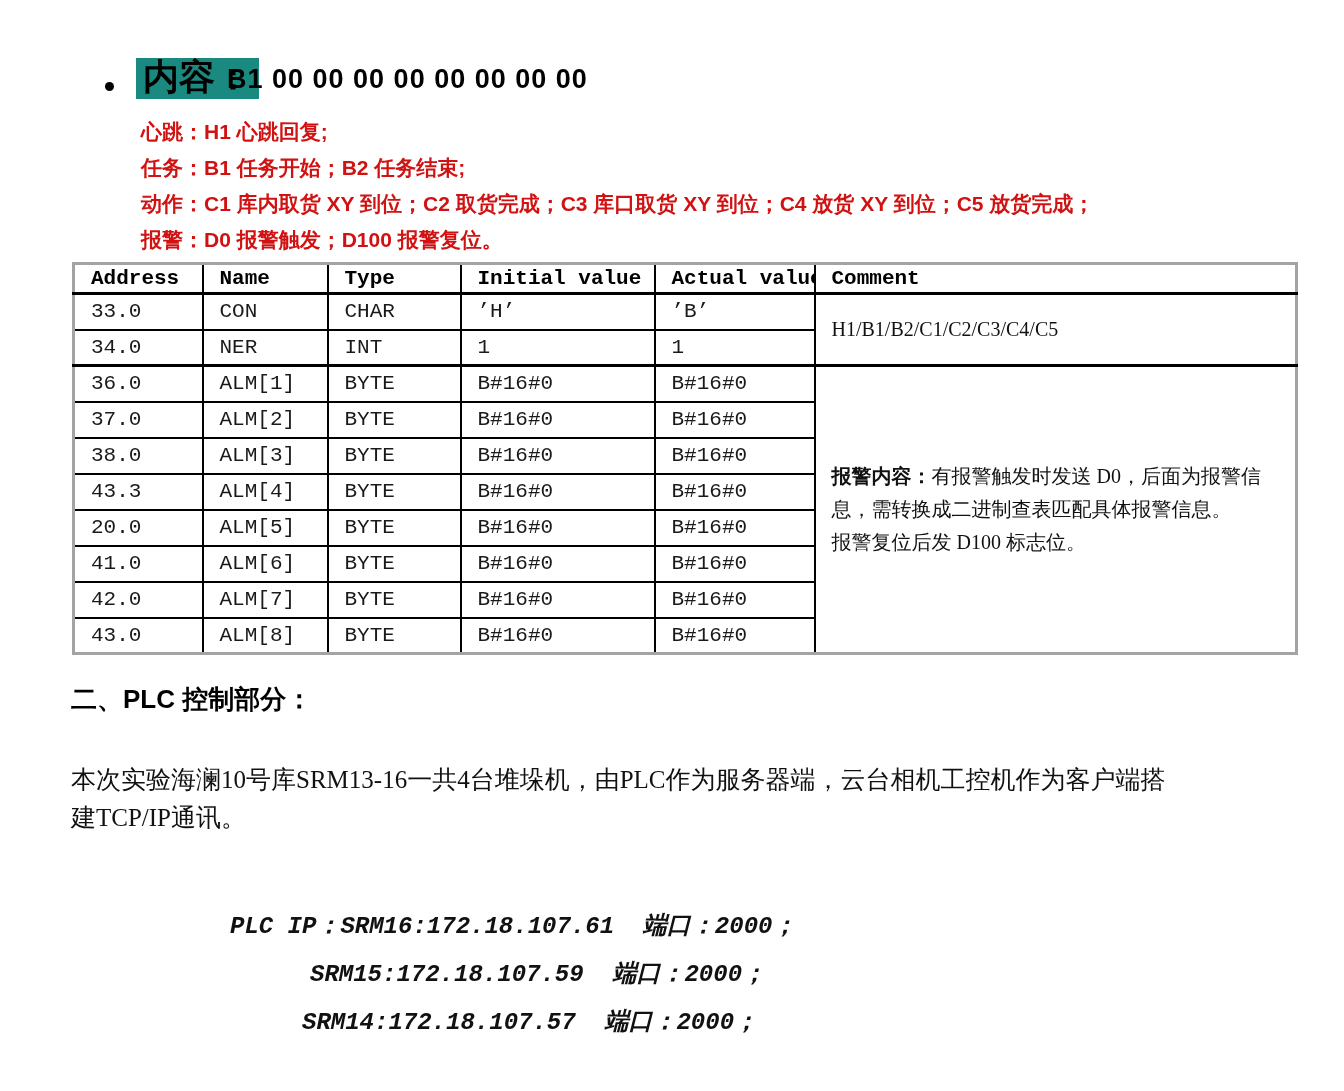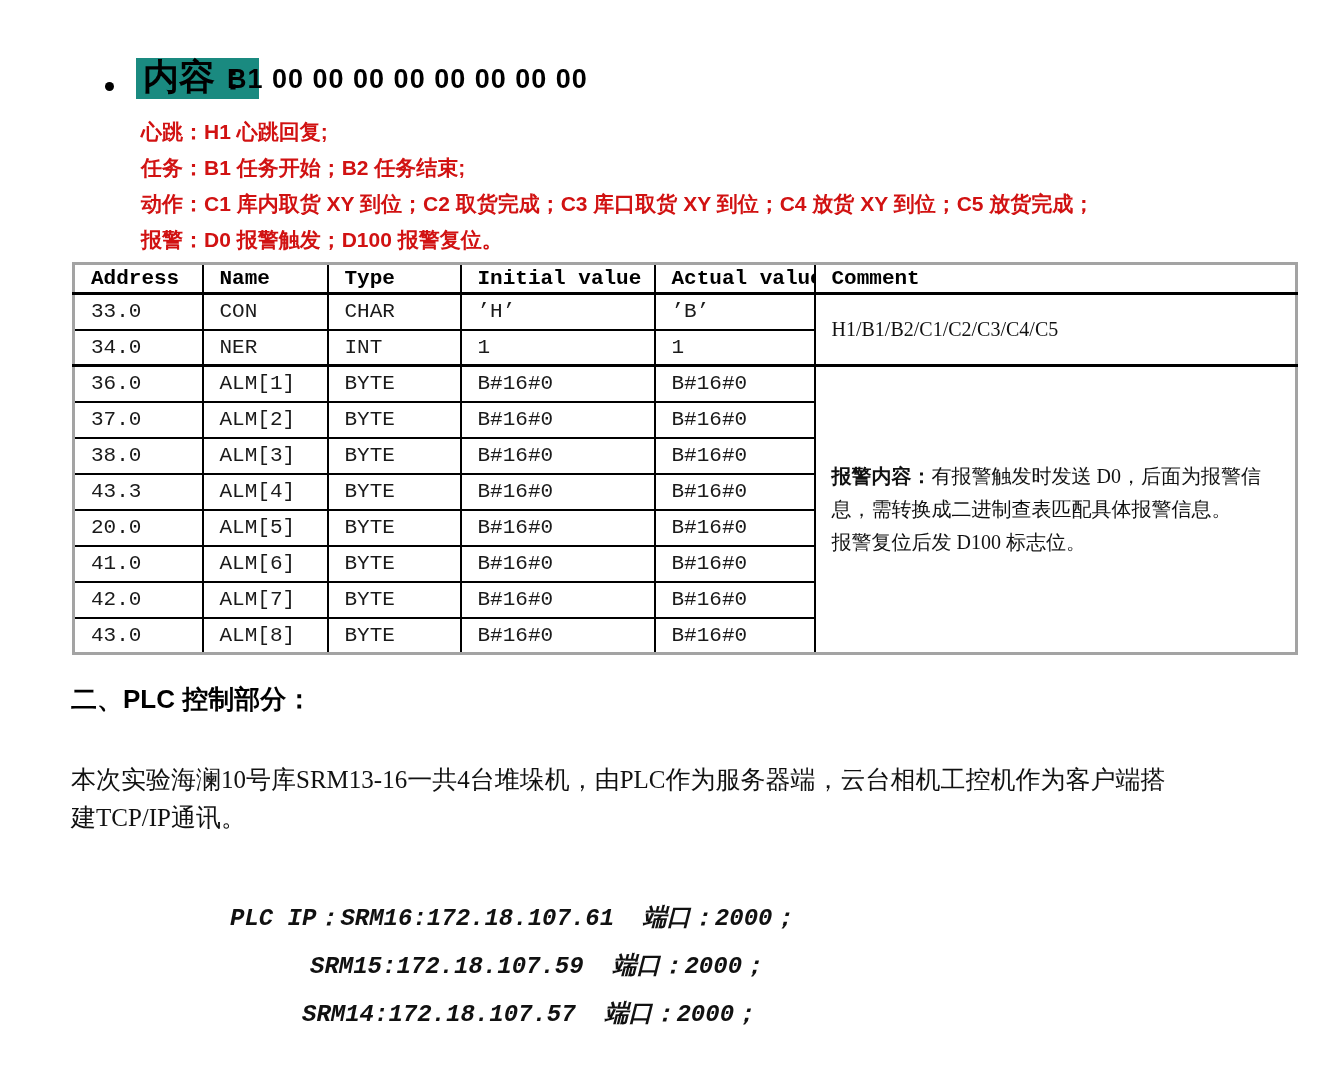--- a/index.html
+++ b/index.html
@@ -82,20 +82,21 @@
     position:absolute;left:71px;top:818px;
     font-size:20px;line-height:37px;
     white-space:nowrap;
   }
   .ipline{
     position:absolute;
     font-family:"Liberation Mono", monospace;
     font-style:italic;font-weight:bold;
     font-size:24px;color:#111;
     white-space:pre;
+    margin-top:8px;
   }
   .ip1{left:230px;top:901px;}
   .ip2{left:310px;top:949px;}
   .ip3{left:302px;top:997px;text-align:right;}
   .ip4{left:296px;top:1045px;}
 </style>
 </head>
 <body>
 
 <div class="page">

